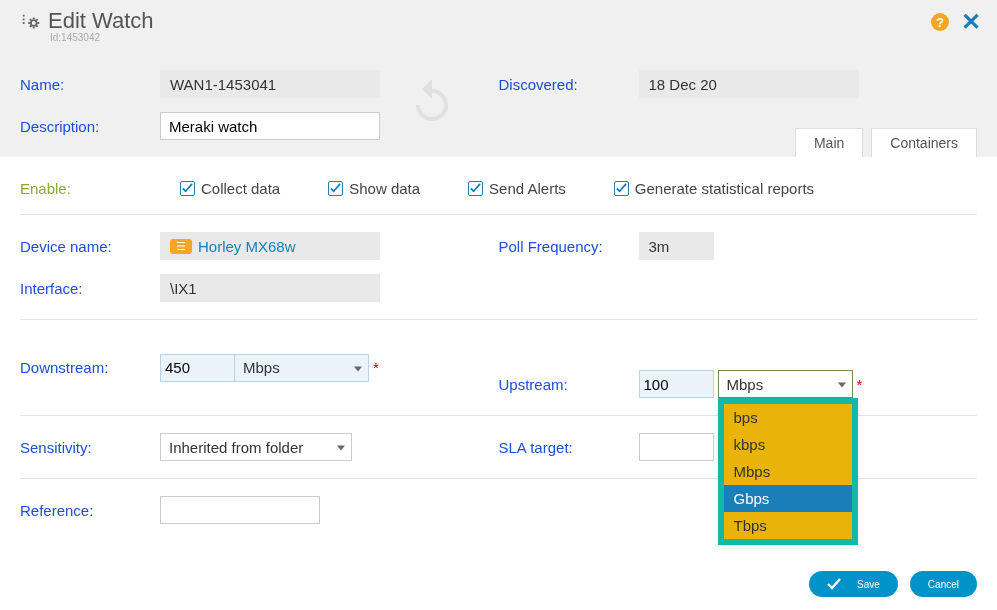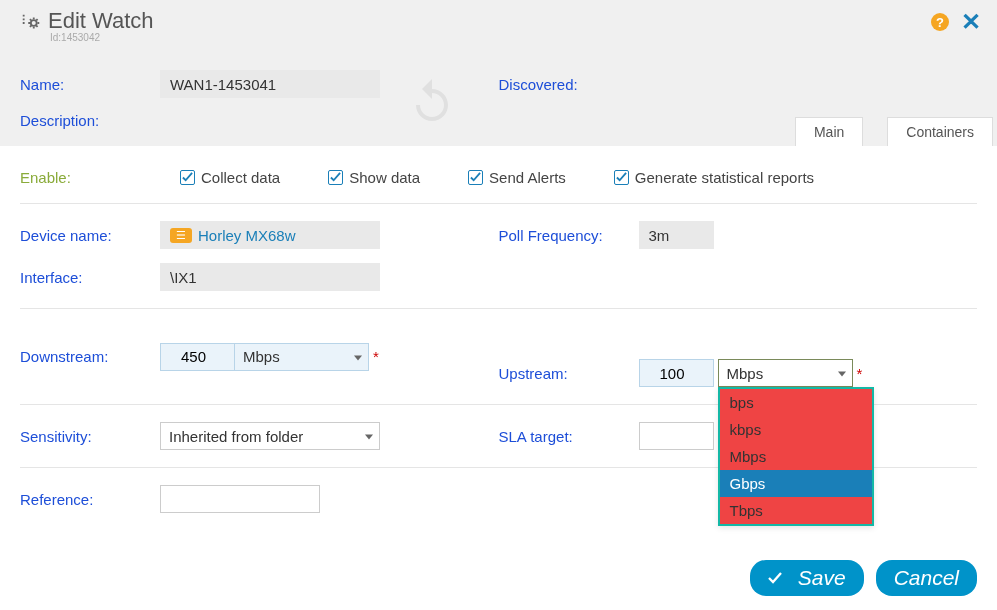--- a/index.html
+++ b/index.html
@@ -51,33 +51,33 @@
   .close-icon {
     color: #1a7fb8; font-size: 24px; font-weight:bold; cursor:pointer;
   }
   .top-section {
     background: #f0f0f0;
     padding: 16px 20px 10px 20px;
     position: relative;
   }
   .tabs {
     position: absolute;
-    right: 4px;
+    right: 20px;
     bottom: 0;
     display: flex;
   }
   .tab {
     background: #fff;
     border: 1px solid #ddd;
     border-bottom: none;
     padding: 6px 18px;
     color: #555;
     cursor: pointer;
   }
-  .tab + .tab { margin-left: 24px; }
+  .tab + .tab { margin-left: 8px; }
   .body-section {
     padding: 16px 20px;
   }
   .row {
     display: flex;
     align-items: center;
     padding: 7px 0;
   }
   .col-left {
     display: flex;
@@ -108,21 +108,21 @@
     border: 1px solid #ccc;
     padding: 4px 8px;
     height: 28px;
     width: 220px;
     font-size: 15px;
     background:#fff;
   }
   .input-blue {
     border: 1px solid #b8d4e8;
     background: #eaf3fa;
-    padding: 4px 20px;
+    padding: 4px 4px;
     height: 28px;
     width: 75px;
     font-size: 15px;
   }
   .select-field {
     border: 1px solid #ccc;
     padding: 2px 22px 2px 8px;
     height: 28px;
     font-size: 15px;
     background:#fff;
@@ -158,37 +158,37 @@
   .device-chip {
     display:inline-flex;align-items:center;gap:6px;
   }
   .device-icon {
     background:#f5a623;color:#fff;border-radius:3px;padding:1px 4px;font-size:11px;
     min-width:22px;text-align:center;
   }
   .device-link { color:#1a7fb8; cursor:pointer; }
   .dropdown {
     position:absolute;
-    border:2px solid #14b8a6;
-    background:#ef4444;
-    width:156px;
+    border:6px solid #14b8a6;
+    background:#eab308;
+    width:140px;
     z-index:10;
     box-shadow:0 2px 6px rgba(0,0,0,.1);
   }
   .dropdown-item {
     padding:5px 10px;font-size:15px;cursor:pointer;
   }
   .dropdown-item.selected { background:#1a7fb8;color:#fff; }
   .footer {
     display:flex;justify-content:flex-end;gap:12px;
     padding: 24px 20px 18px 20px;
   }
   .btn {
-    border:none;border-radius:16px;padding:6px 18px;font-size:21px;cursor:pointer;
-    display:inline-flex;align-items:center;gap:16px;font-style:italic;
+    border:none;border-radius:16px;padding:6px 18px;font-size:10px;cursor:pointer;
+    display:inline-flex;align-items:center;gap:16px;
   }
   .btn-primary { background:#0093c9;color:#fff; }
   .btn-secondary { background:#0093c9;color:#fff; }
 </style>
 </head>
 <body>
 
 <div class="header">
   <div class="header-left">
     <span class="header-icon">
@@ -215,25 +215,27 @@
       <div class="label">Name:</div>
       <div class="ro-field">WAN1-1453041</div>
       <span class="undo-icon" style="position:absolute;left:388px;top:28px;">
         <svg width="48" height="48" viewBox="0 0 24 24" fill="#e0e0e0">
             <path d="M12 5V2L7 7l5 5V9c3.3 0 6 2.7 6 6s-2.7 6-6 6-6-2.7-6-6H4c0 4.4 3.6 8 8 8s8-3.6 8-8-3.6-8-8-8z"></path>
           </svg>
       </span>
     </div>
     <div class="col-right">
       <div class="label">Discovered:</div>
+      <div class="ro-field">18 Dec 20</div>
     </div>
   </div>
   <div class="row">
     <div class="col-left">
       <div class="label">Description:</div>
+      <input class="input-field" value="Meraki watch" style="">
     </div>
     <div class="col-right"></div>
   </div>
   <div class="tabs">
     <div class="tab">Main</div>
     <div class="tab">Containers</div>
   </div>
 </div>
 
 <div class="body-section">
@@ -328,21 +330,21 @@
         <div class="dropdown-item">Tbps</div>
       </div>
     </div>
   </div>
 
   <hr class="divider">
 
   <div class="row">
     <div class="col-left">
       <div class="label">Sensitivity:</div>
-      <div class="select-field" style="width:220px">
+      <div class="select-field" style="width:192px">
         <span>Inherited from folder</span>
       </div>
     </div>
     <div class="col-right">
       <div class="label">SLA target:</div>
       <input class="input-field" style="width: 75px;" value="">
     </div>
   </div>
 
   <hr class="divider">

